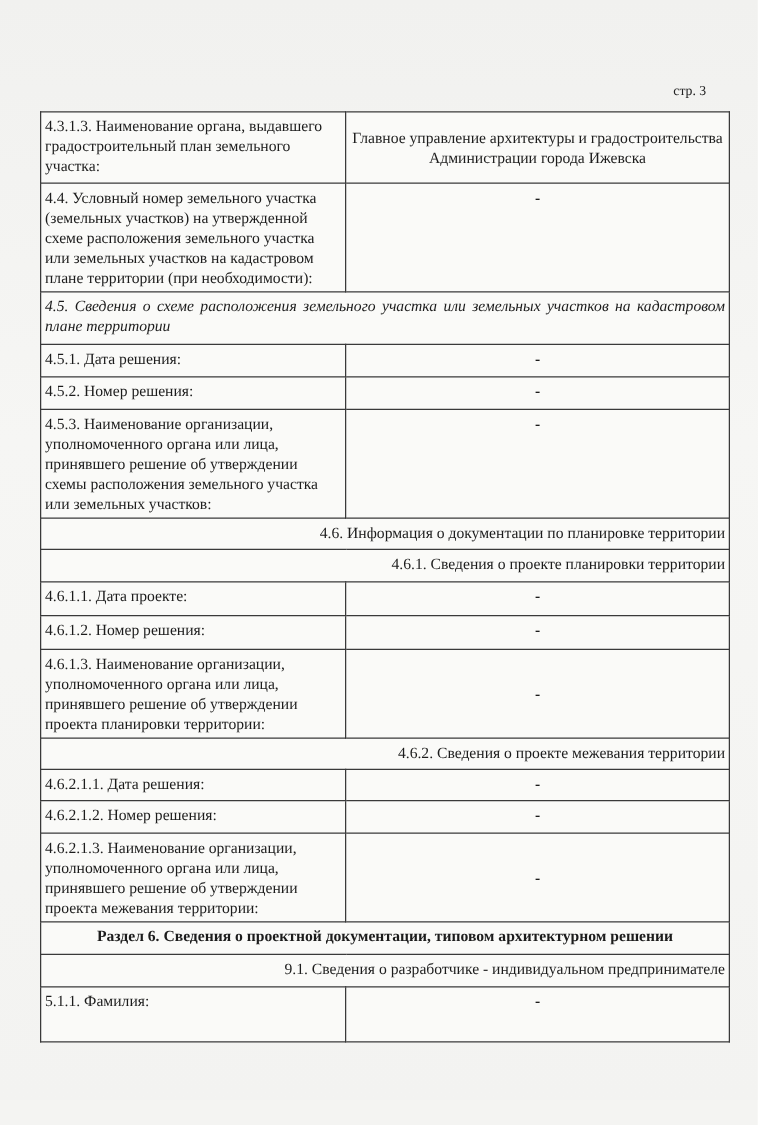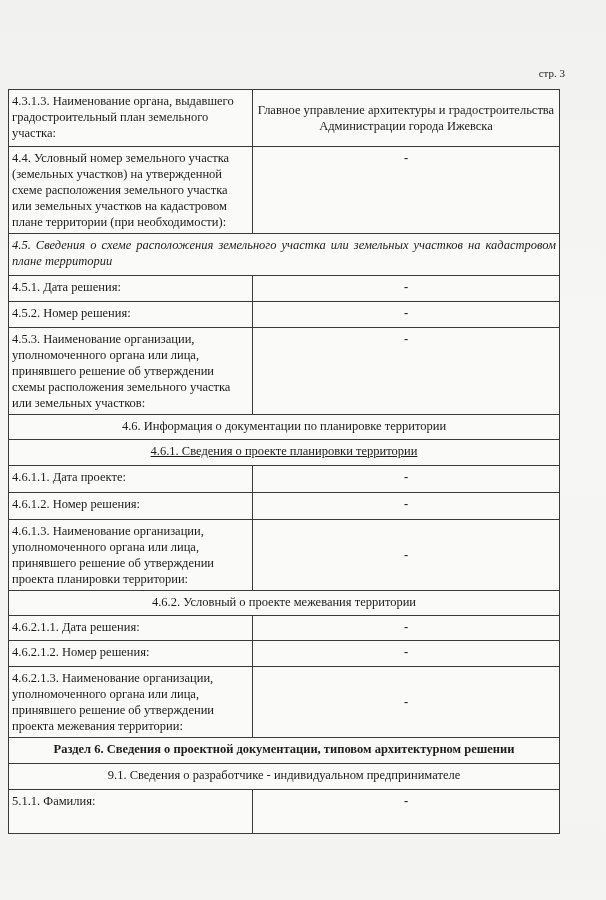--- a/index.html
+++ b/index.html
@@ -23,21 +23,21 @@
     }
     .page-number {
       position: absolute;
       right: 41px;
       top: 67px;
       font-size: 11px;
       color: #222;
     }
     table.form {
       position: absolute;
-      left: 8px;
+      left: 32px;
       top: 89px;
       width: 544px;
       border-collapse: collapse;
       table-layout: fixed;
       background: #fafaf8;
     }
     table.form td {
       border: 1px solid #3a3a3a;
       vertical-align: top;
       font-size: 12.5px;
@@ -46,21 +46,21 @@
     }
     td.label {
       width: 237px;
       text-align: left;
     }
     td.value {
       width: 300px;
       text-align: center;
     }
     td.full {
-      text-align: center;
+      text-align: right;
     }
     td.full.justify {
       text-align: justify;
       text-align-last: left;
     }
     td.section {
       text-align: center;
       font-weight: bold;
     }
     td.valign-bottom {
@@ -107,41 +107,41 @@
 
       <tr style="height:79px;">
         <td class="label">4.5.3. Наименование организации, уполномоченного органа или лица, принявшего решение об утверждении схемы расположения земельного участка или земельных участков:</td>
         <td class="value"><span class="dash">-</span></td>
       </tr>
 
       <tr style="height:25px;">
         <td class="full" colspan="2">4.6. Информация о документации по планировке территории</td>
       </tr>
 
-      <tr style="height:26px;text-decoration:underline;">
+      <tr style="height:26px;">
         <td class="full" colspan="2">4.6.1. Сведения о проекте планировки территории</td>
       </tr>
 
       <tr style="height:27px;">
         <td class="label">4.6.1.1. Дата проекте:</td>
         <td class="value"><span class="dash">-</span></td>
       </tr>
 
       <tr style="height:27px;">
         <td class="label">4.6.1.2. Номер решения:</td>
         <td class="value"><span class="dash">-</span></td>
       </tr>
 
       <tr style="height:66px;">
         <td class="label">4.6.1.3. Наименование организации, уполномоченного органа или лица, принявшего решение об утверждении проекта планировки территории:</td>
         <td class="value" style="vertical-align:middle;"><span class="dash">-</span></td>
       </tr>
 
       <tr style="height:25px;">
-        <td class="full" colspan="2">4.6.2. Условный о проекте межевания территории</td>
+        <td class="full" colspan="2">4.6.2. Сведения о проекте межевания территории</td>
       </tr>
 
       <tr style="height:25px;">
         <td class="label">4.6.2.1.1. Дата решения:</td>
         <td class="value"><span class="dash">-</span></td>
       </tr>
 
       <tr style="height:26px;">
         <td class="label">4.6.2.1.2. Номер решения:</td>
         <td class="value"><span class="dash">-</span></td>

